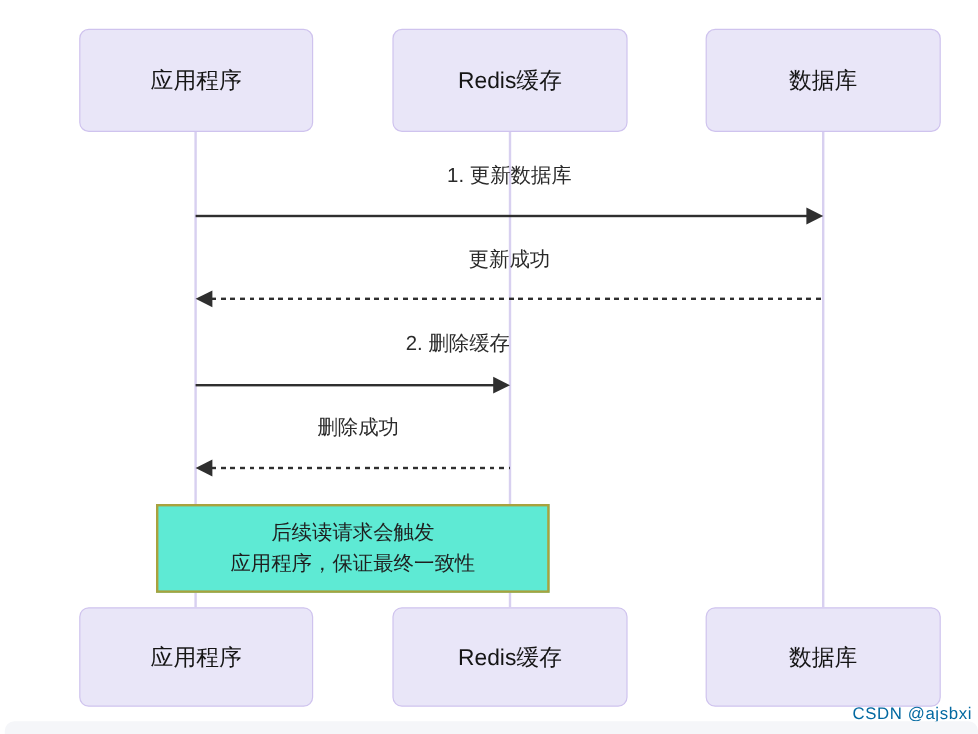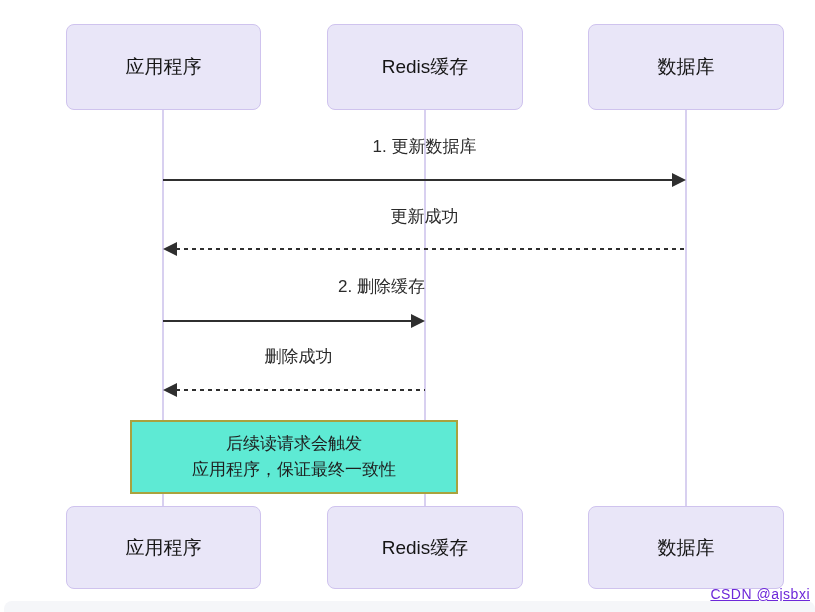--- a/index.html
+++ b/index.html
@@ -82,23 +82,22 @@
     color: #1f1f1f;
     line-height: 26px;
     padding-top: 9px;
     margin-top: 16px;
   }
   .watermark {
     position: absolute;
     right: 5px;
     top: 586px;
     font-size: 14px;
-    color: #6d28d9;
+    color: #0369a1;
     letter-spacing: 0.5px;
-    text-decoration: underline;
   }
   .bottom-strip {
     position: absolute;
     left: 4px;
     right: 0px;
     top: 601px;
     height: 11px;
     background: #f5f6f9;
     border-radius: 8px 8px 0 0;
   }

